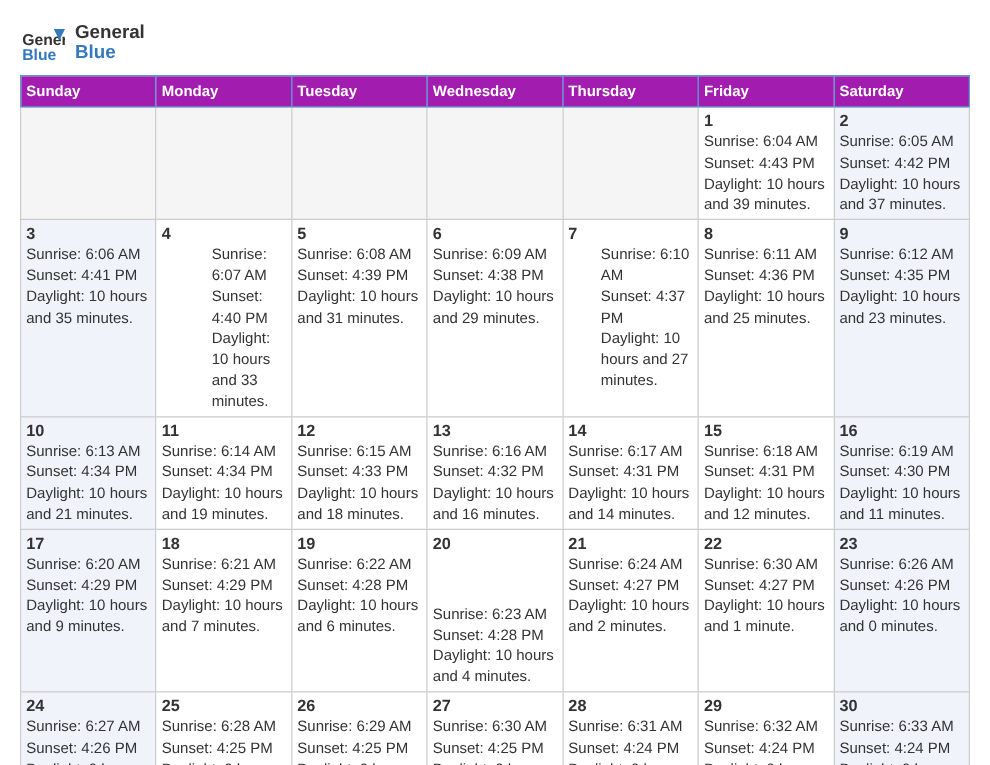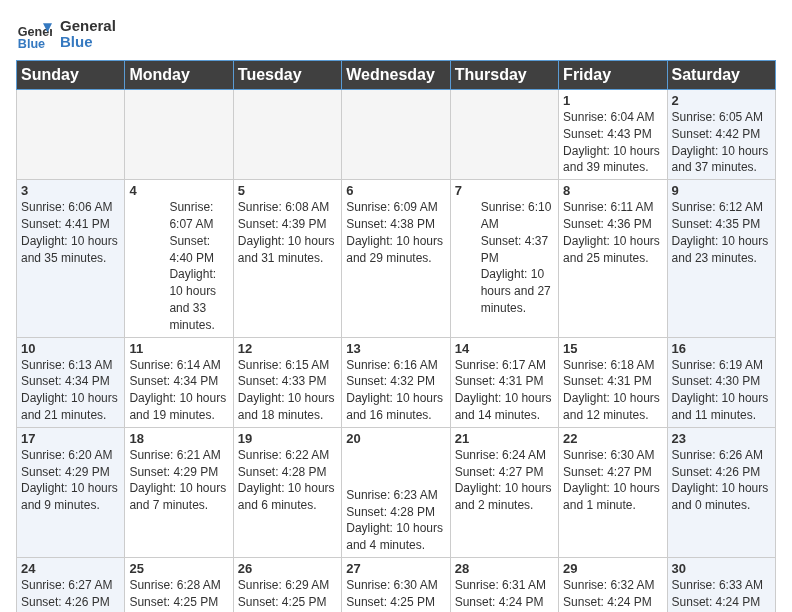--- a/index.html
+++ b/index.html
@@ -35,23 +35,23 @@
     .subtitle {
       font-size: 15px;
       color: #555;
     }
     table {
       width: 100%;
       border-collapse: collapse;
       table-layout: fixed;
     }
     th {
-      background: #404040;
+      background: #a21caf;
       color: #fff;
-      font-size: 16px;
+      font-size: 12px;
       font-weight: bold;
       padding: 5px 4px;
       text-align: left;
       border: 1px solid #5a9bd4;
     }
     td {
       border: 1px solid #ccc;
       vertical-align: top;
       padding: 3px 4px;
       font-size: 10.5px;

